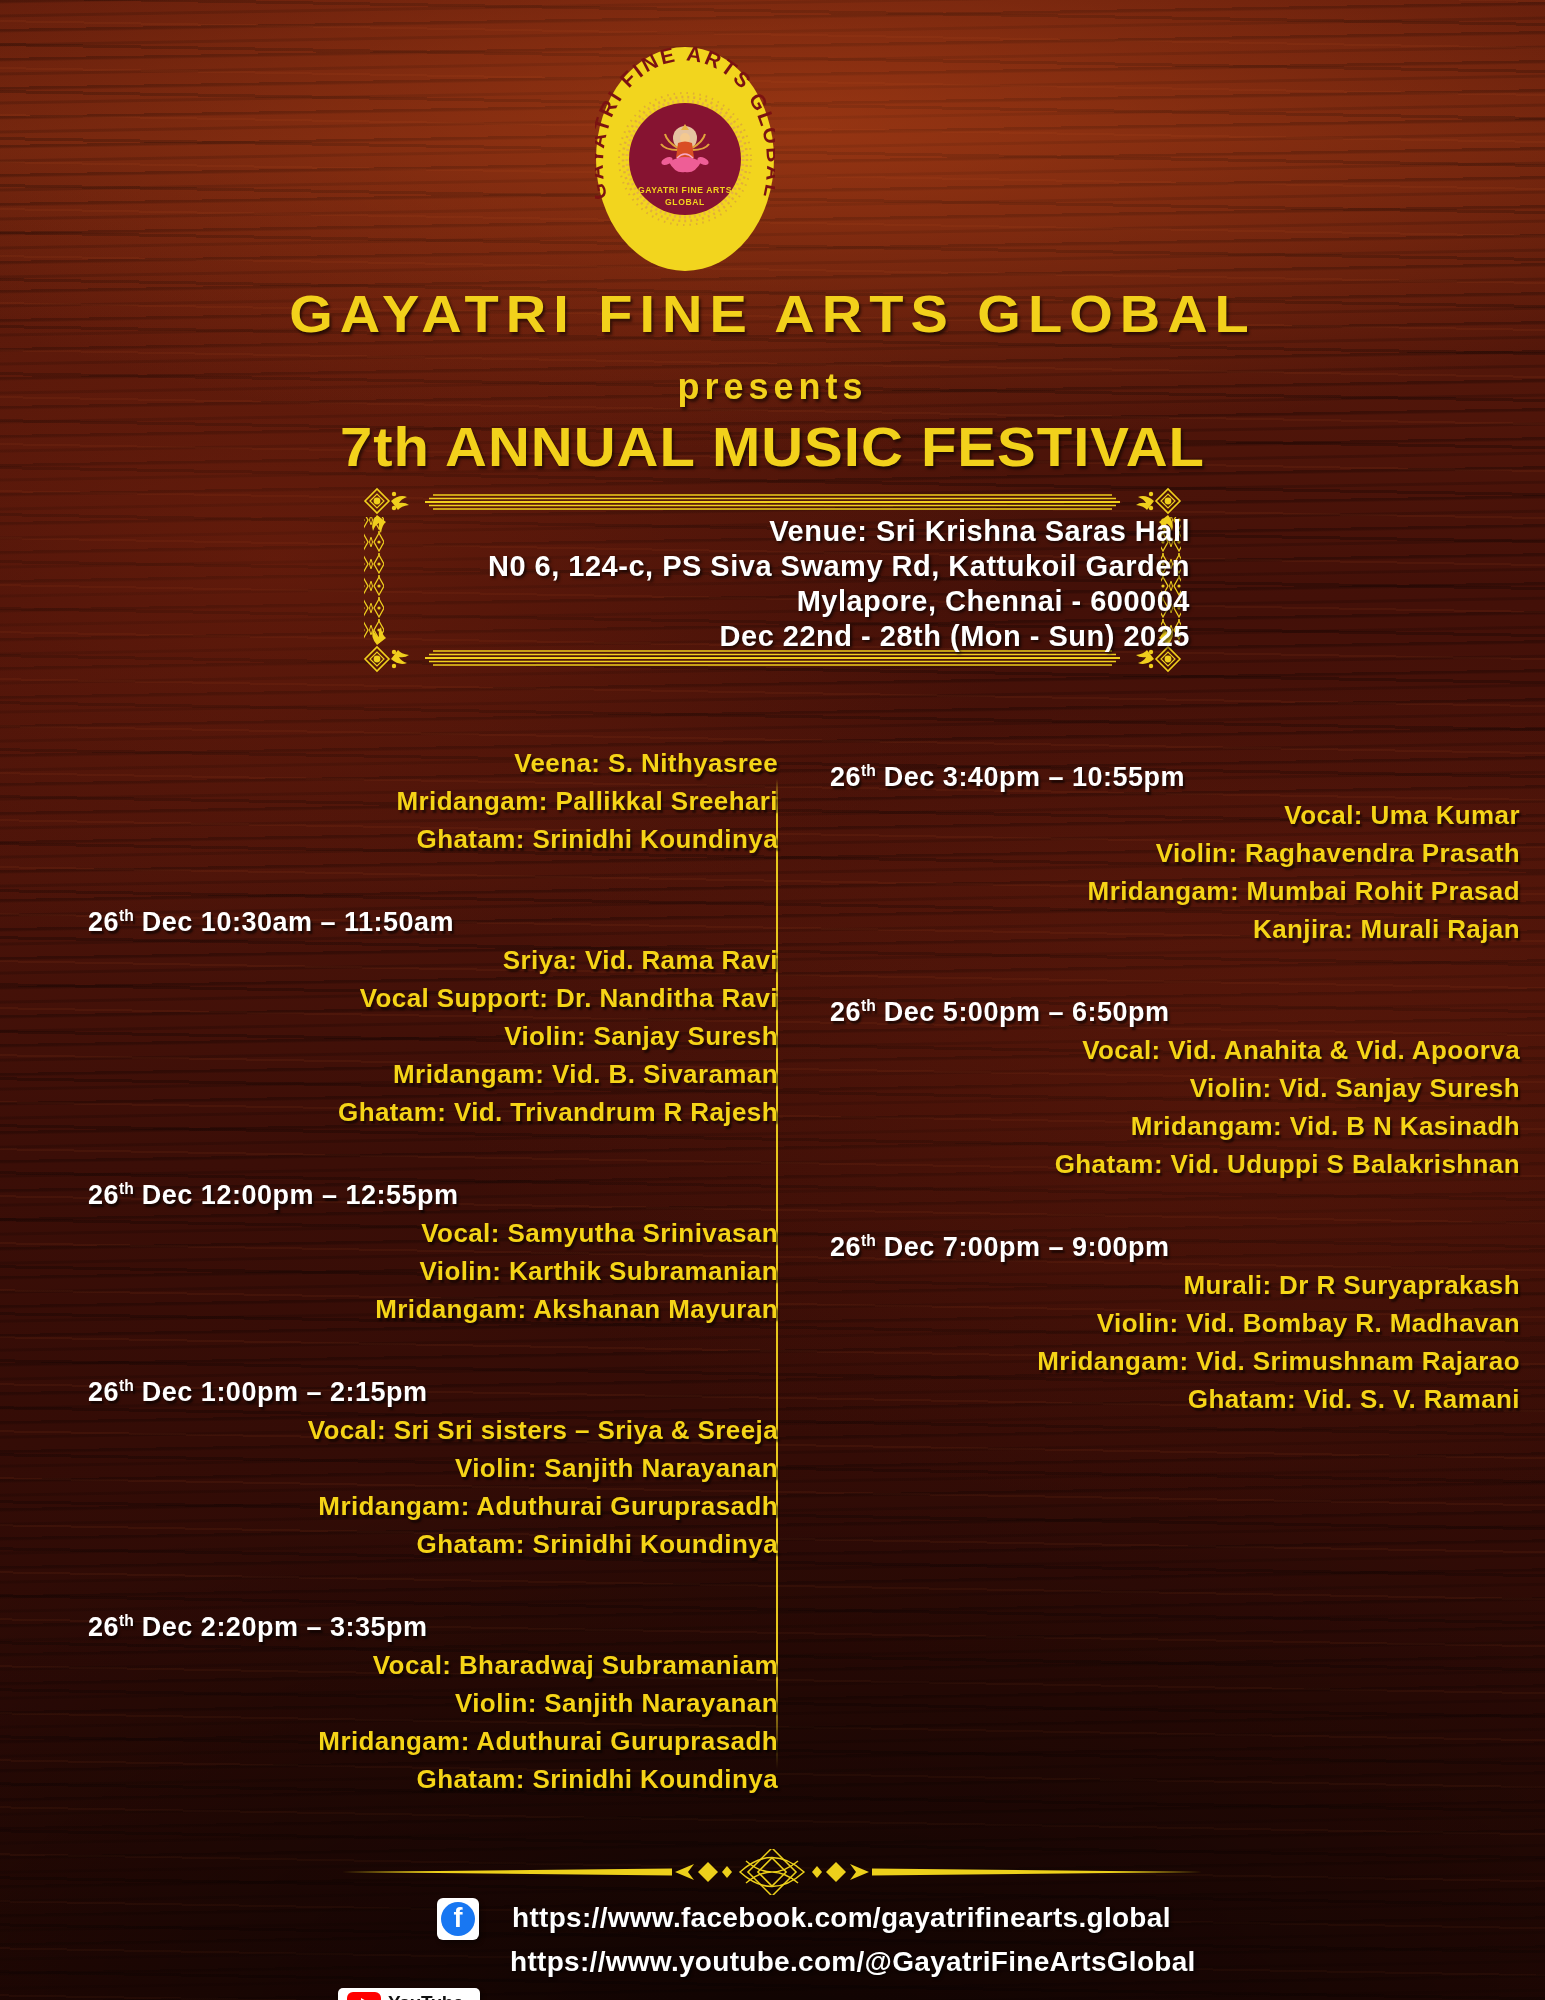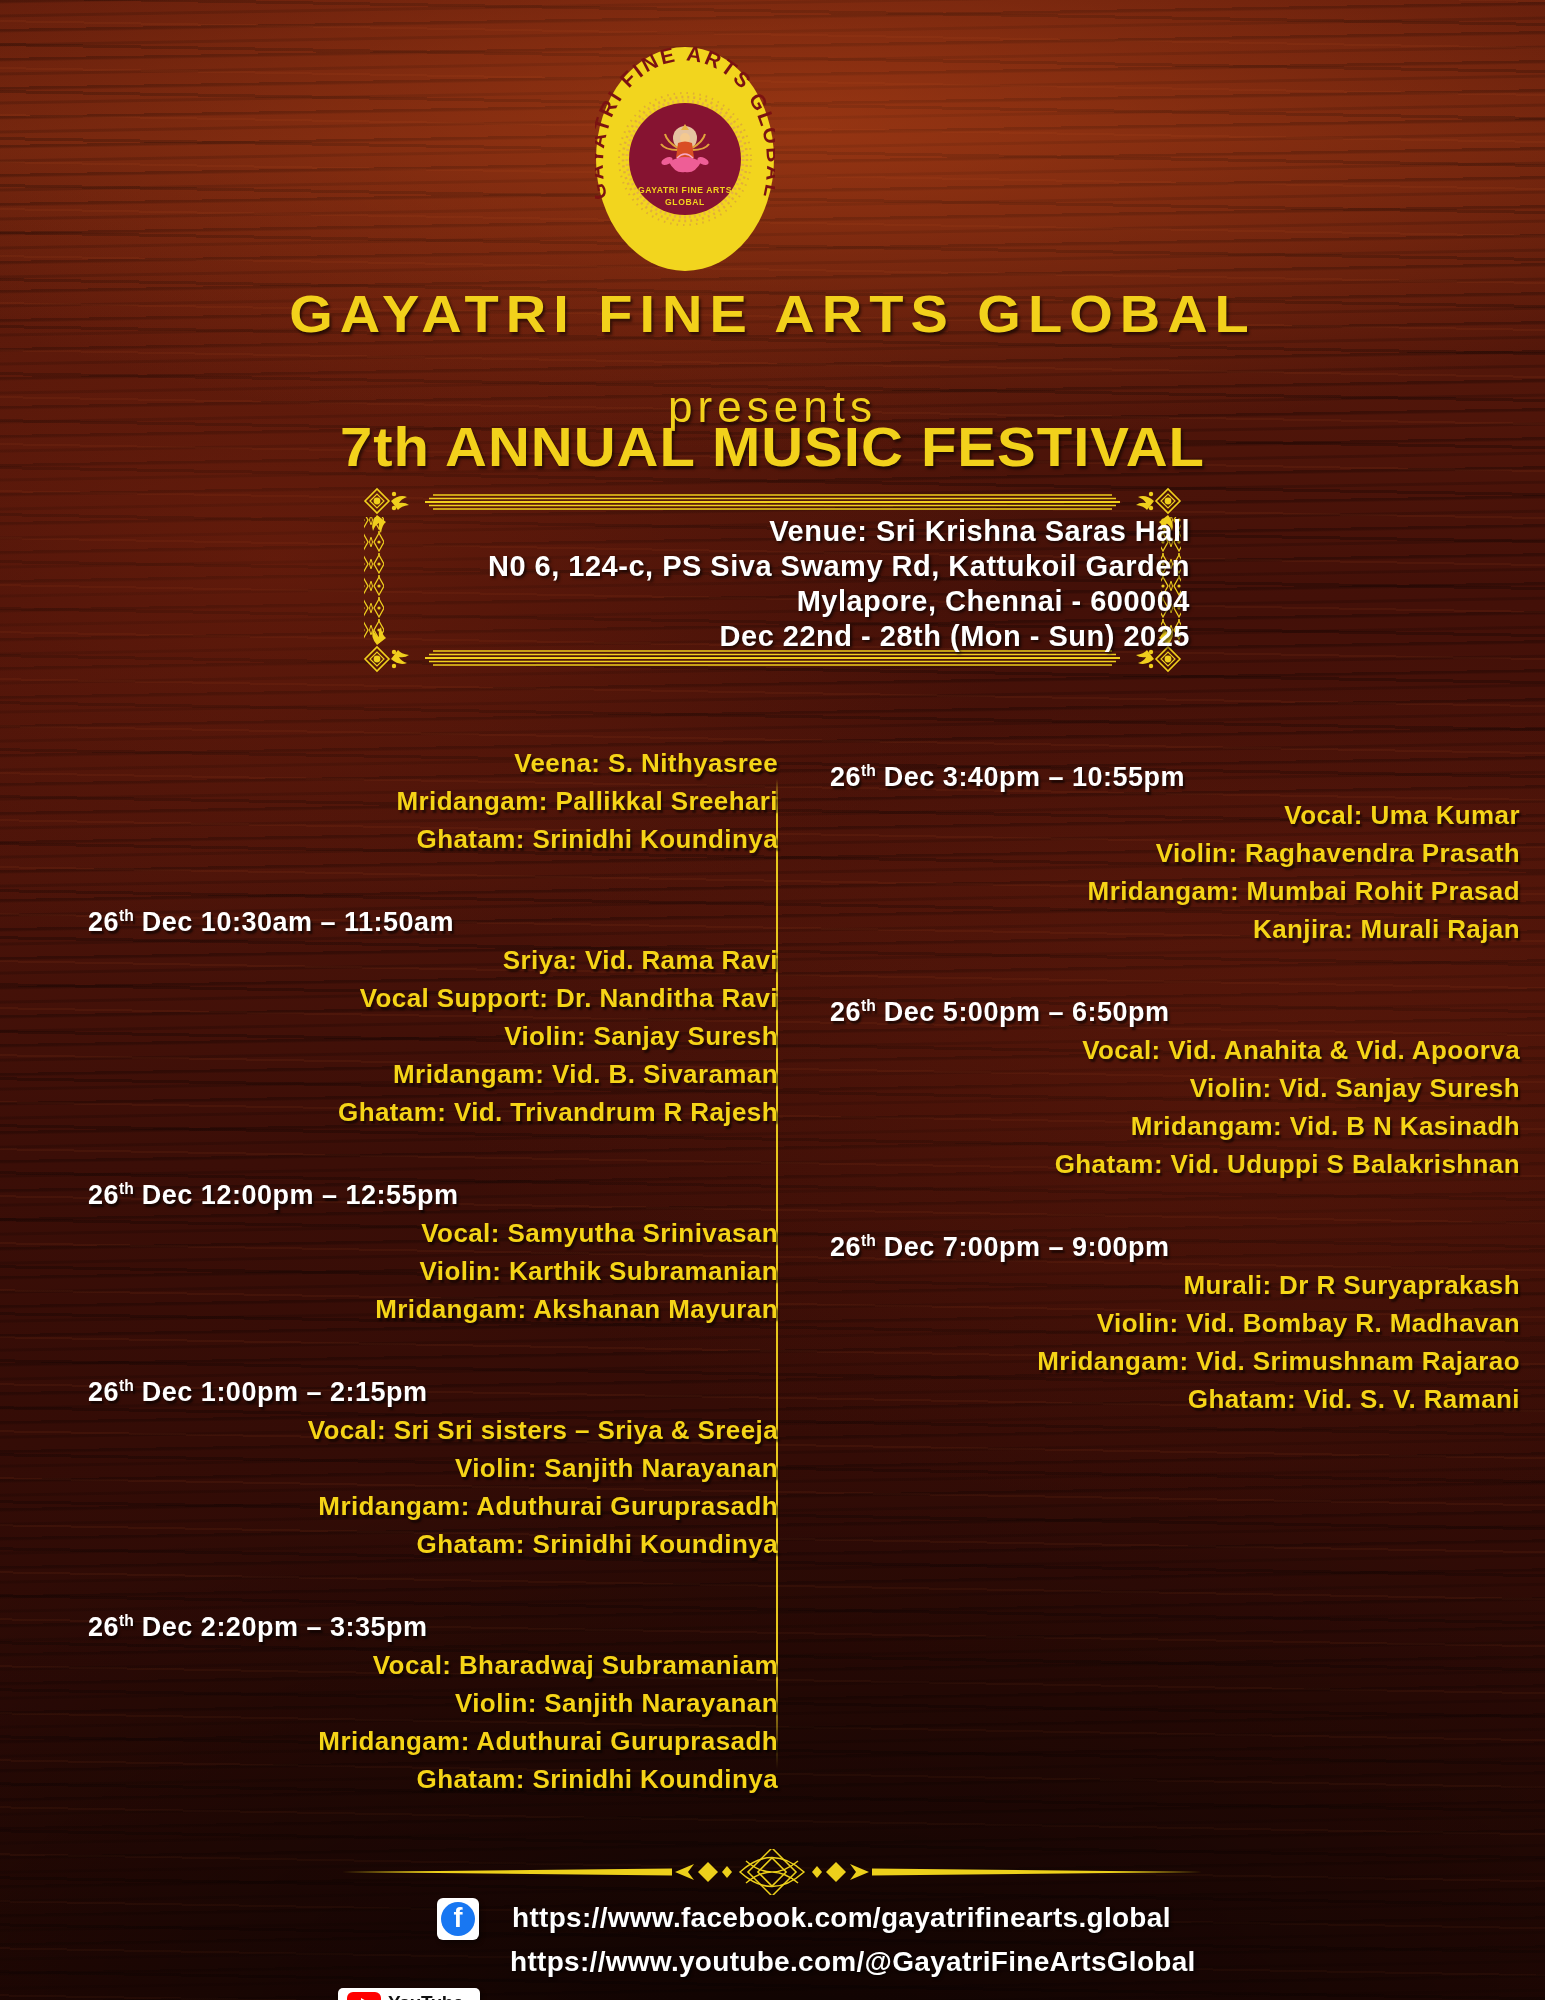--- a/index.html
+++ b/index.html
@@ -14,21 +14,21 @@
       radial-gradient(120% 45% at 50% 102%, rgba(0,0,0,.55), rgba(0,0,0,0) 65%),
       repeating-linear-gradient(179deg, rgba(20,4,2,.34) 0 2px, rgba(20,4,2,0) 4px 14px, rgba(20,4,2,.22) 15px 17px, rgba(20,4,2,0) 18px 29px),
       repeating-linear-gradient(181deg, rgba(255,120,50,.06) 0 2px, rgba(0,0,0,0) 2px 23px, rgba(10,2,1,.28) 23px 26px, rgba(0,0,0,0) 26px 47px),
       linear-gradient(180deg,#5e1b0b 0%,#6b220d 7%,#54170a 17%,#431008 30%,#4a1309 44%,#3b0e07 58%,#340c06 72%,#2b0a05 85%,#230804 100%);
   }
   .abs{position:absolute;}
   .ctr{left:50%;transform:translateX(-50%);white-space:nowrap;}
   .logo{left:595px;top:46px;width:180px;height:226px;}
   .org-title{top:282px;font-size:56px;font-weight:700;letter-spacing:7px;color:#F2D11B;
     transform:translateX(-50%) scaleY(.92);text-shadow:2px 3px 3px rgba(0,0,0,.55);}
-  .presents{top:382px;font-size:44px;font-weight:400;letter-spacing:5px;color:#F2D11B;
+  .presents{top:366px;font-size:36px;font-weight:700;letter-spacing:5px;color:#F2D11B;
     text-shadow:2px 3px 3px rgba(0,0,0,.55);}
   .event-title{top:413px;font-size:58px;font-weight:700;letter-spacing:1px;color:#F2D11B;
     transform:translateX(-50%) scaleY(.95);text-shadow:2px 3px 3px rgba(0,0,0,.55);}
   .venue-box{left:355px;top:487px;width:835px;height:186px;}
   .venue-frame-svg{position:absolute;left:0;top:0;}
   .venue-text{position:absolute;left:0;right:0;top:27px;text-align:right;color:#ffffff;
     font-weight:700;font-size:29px;line-height:35px;letter-spacing:.5px;
     text-shadow:2px 2px 3px rgba(0,0,0,.65);}
   .col{width:690px;}
   .col-left{left:88px;top:744px;}

